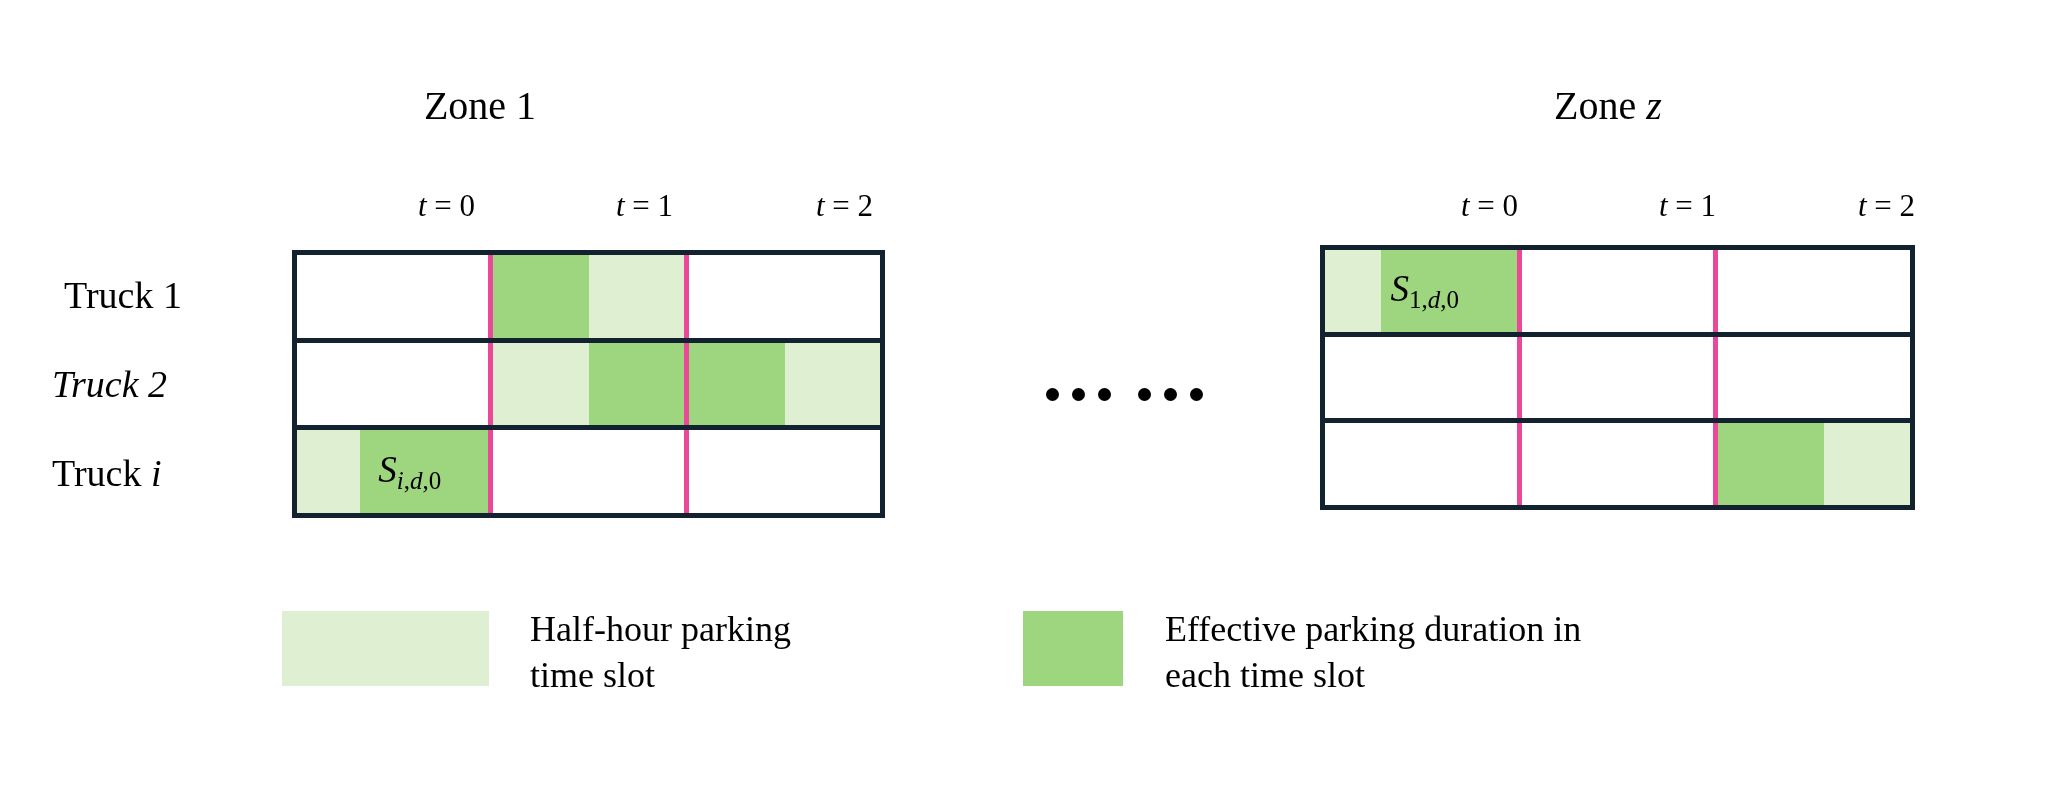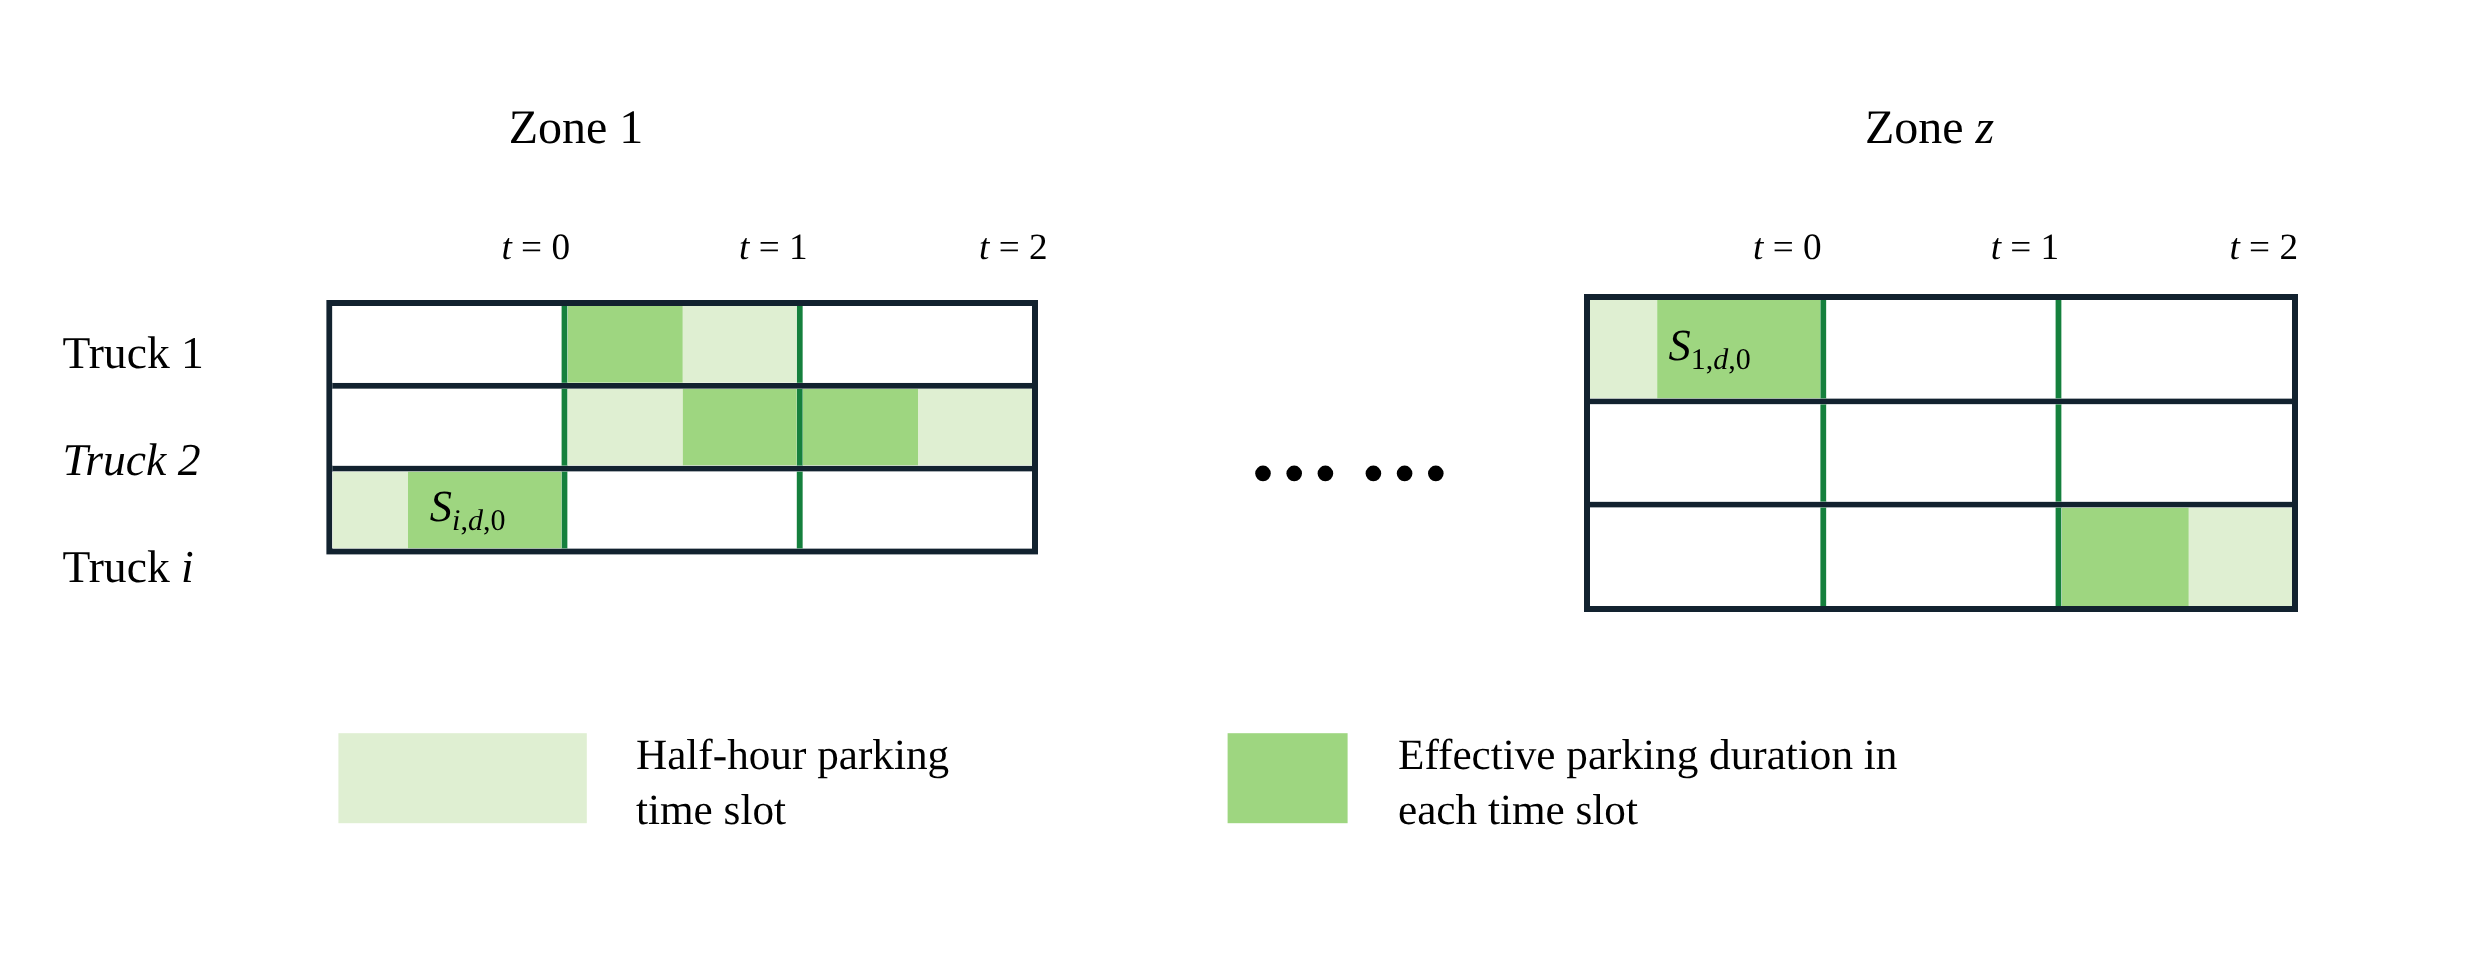--- a/index.html
+++ b/index.html
@@ -56,21 +56,21 @@
     flex-direction:row;
     flex:1 1 0;
     box-sizing:border-box;
     border-bottom:5px solid #12222F;
   }
   .grid-row:last-child{border-bottom:none;}
   .cell{
     position:relative;
     flex:1 1 0;
     box-sizing:border-box;
-    border-right:5px solid #15803d;
+    border-right:5px solid #ec4899;
     background:#ffffff;
     overflow:hidden;
   }
   .cell:last-child{border-right:none;}
 
   
   .seg{
     position:absolute;
     top:0;bottom:0;
   }
@@ -137,31 +137,31 @@
 <div class="abs t-label" style="left:280px;top:190px;width:195px;">
   <span>t</span><span class="eq"> = </span><span class="num">0</span>
 </div>
 <div class="abs t-label" style="left:475px;top:190px;width:198px;">
   <span>t</span><span class="eq"> = </span><span class="num">1</span>
 </div>
 <div class="abs t-label" style="left:673px;top:190px;width:200px;">
   <span>t</span><span class="eq"> = </span><span class="num">2</span>
 </div>
 
-<div class="abs row-label" style="left:52px;top:276px;">
+<div class="abs row-label" style="left:64px;top:276px;">
   <span>Truck </span><span>1</span>
 </div>
 <div class="abs row-label" style="left:52px;top:365px;font-style:italic;">
   <span>Truck </span><span>2</span>
 </div>
 <div class="abs row-label" style="left:52px;top:454px;">
   <span>Truck </span><span class="ital">i</span>
 </div>
 
-<div class="grid" style="left:272px;top:250px;width:593px;height:212px;text-decoration:underline;">
+<div class="grid" style="left:292px;top:250px;width:593px;height:268px;text-decoration:underline;">
 
   <div class="grid-row">
     <div class="cell"></div>
     <div class="cell">
       <div class="seg dark" style="left:0%;width:50%;"></div>
       <div class="seg light" style="left:50%;width:50%;"></div>
     </div>
     <div class="cell"></div>
   </div>
 

